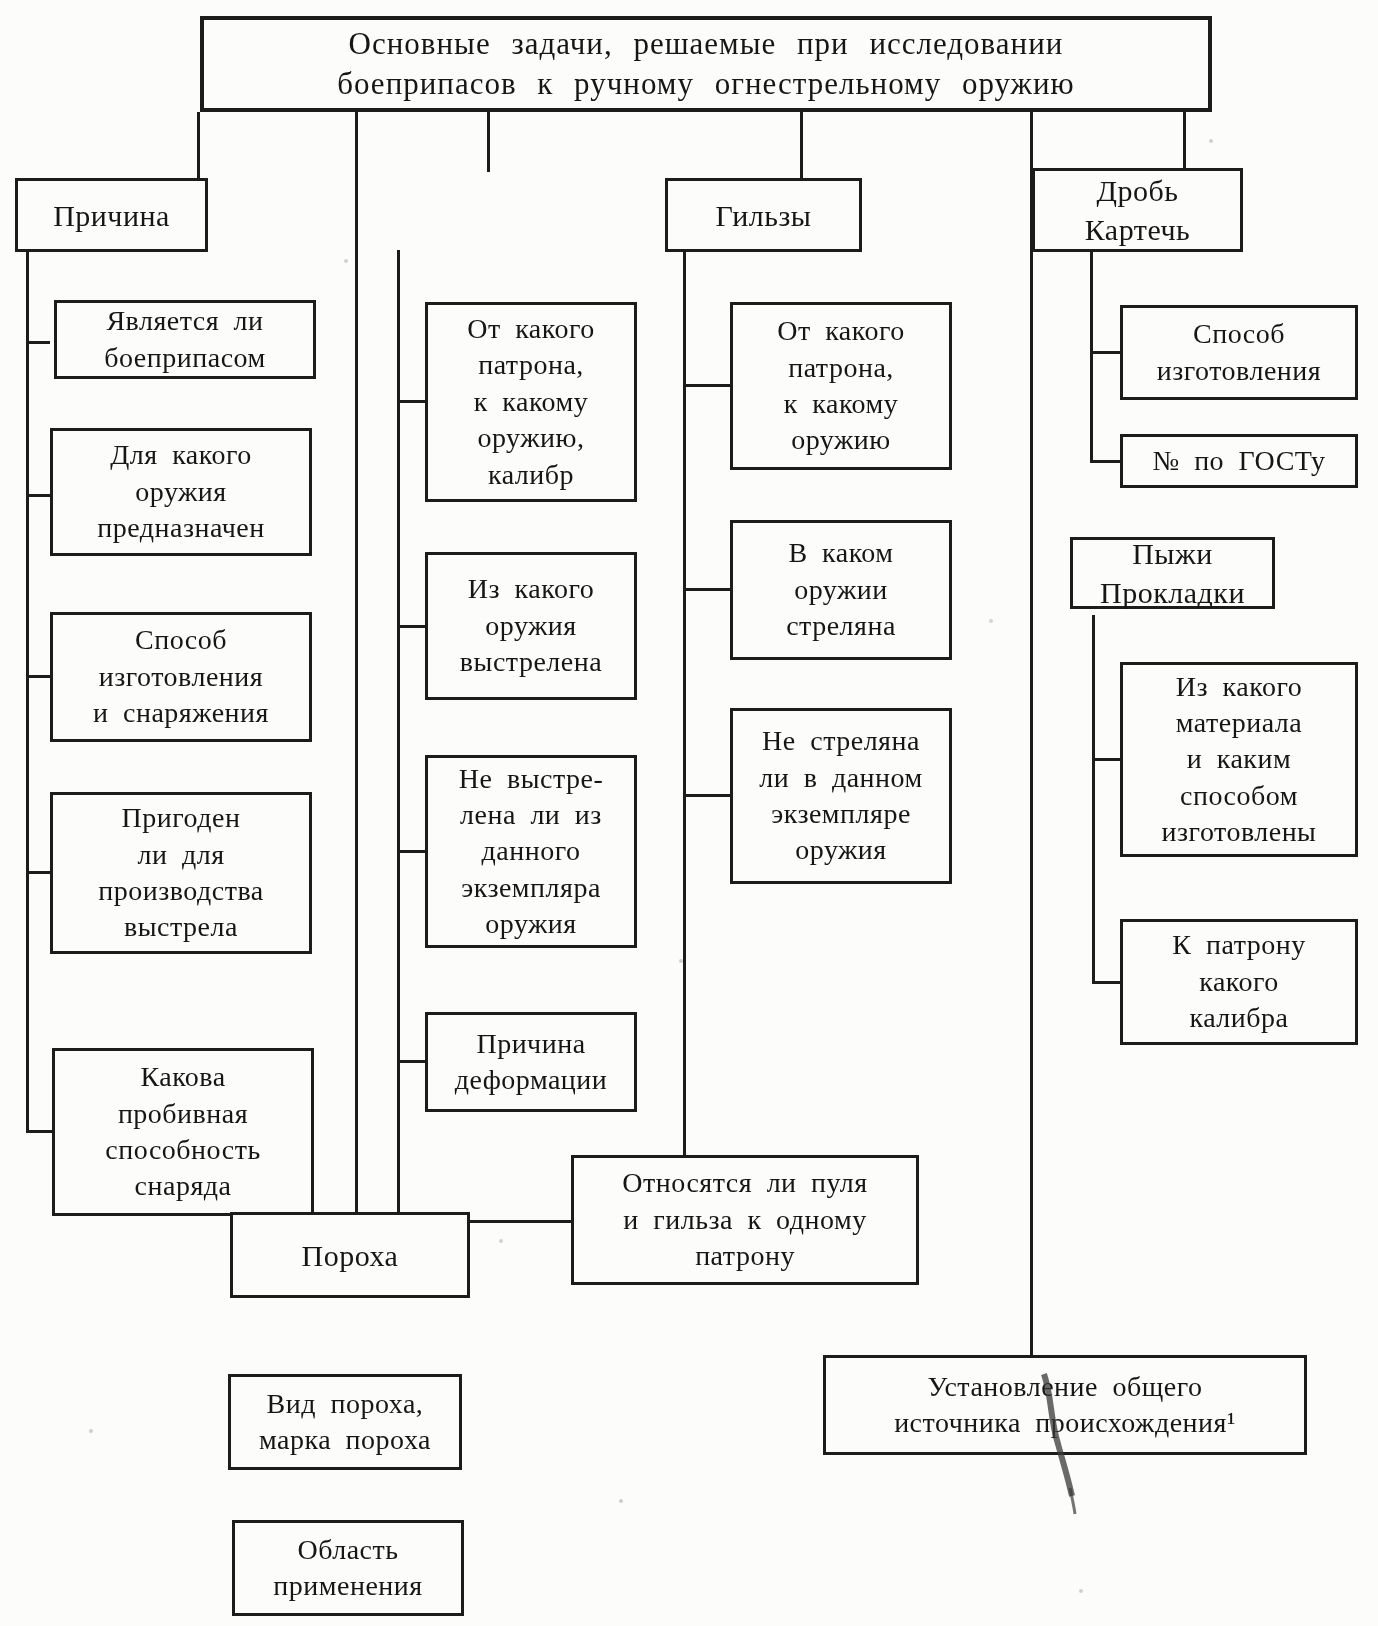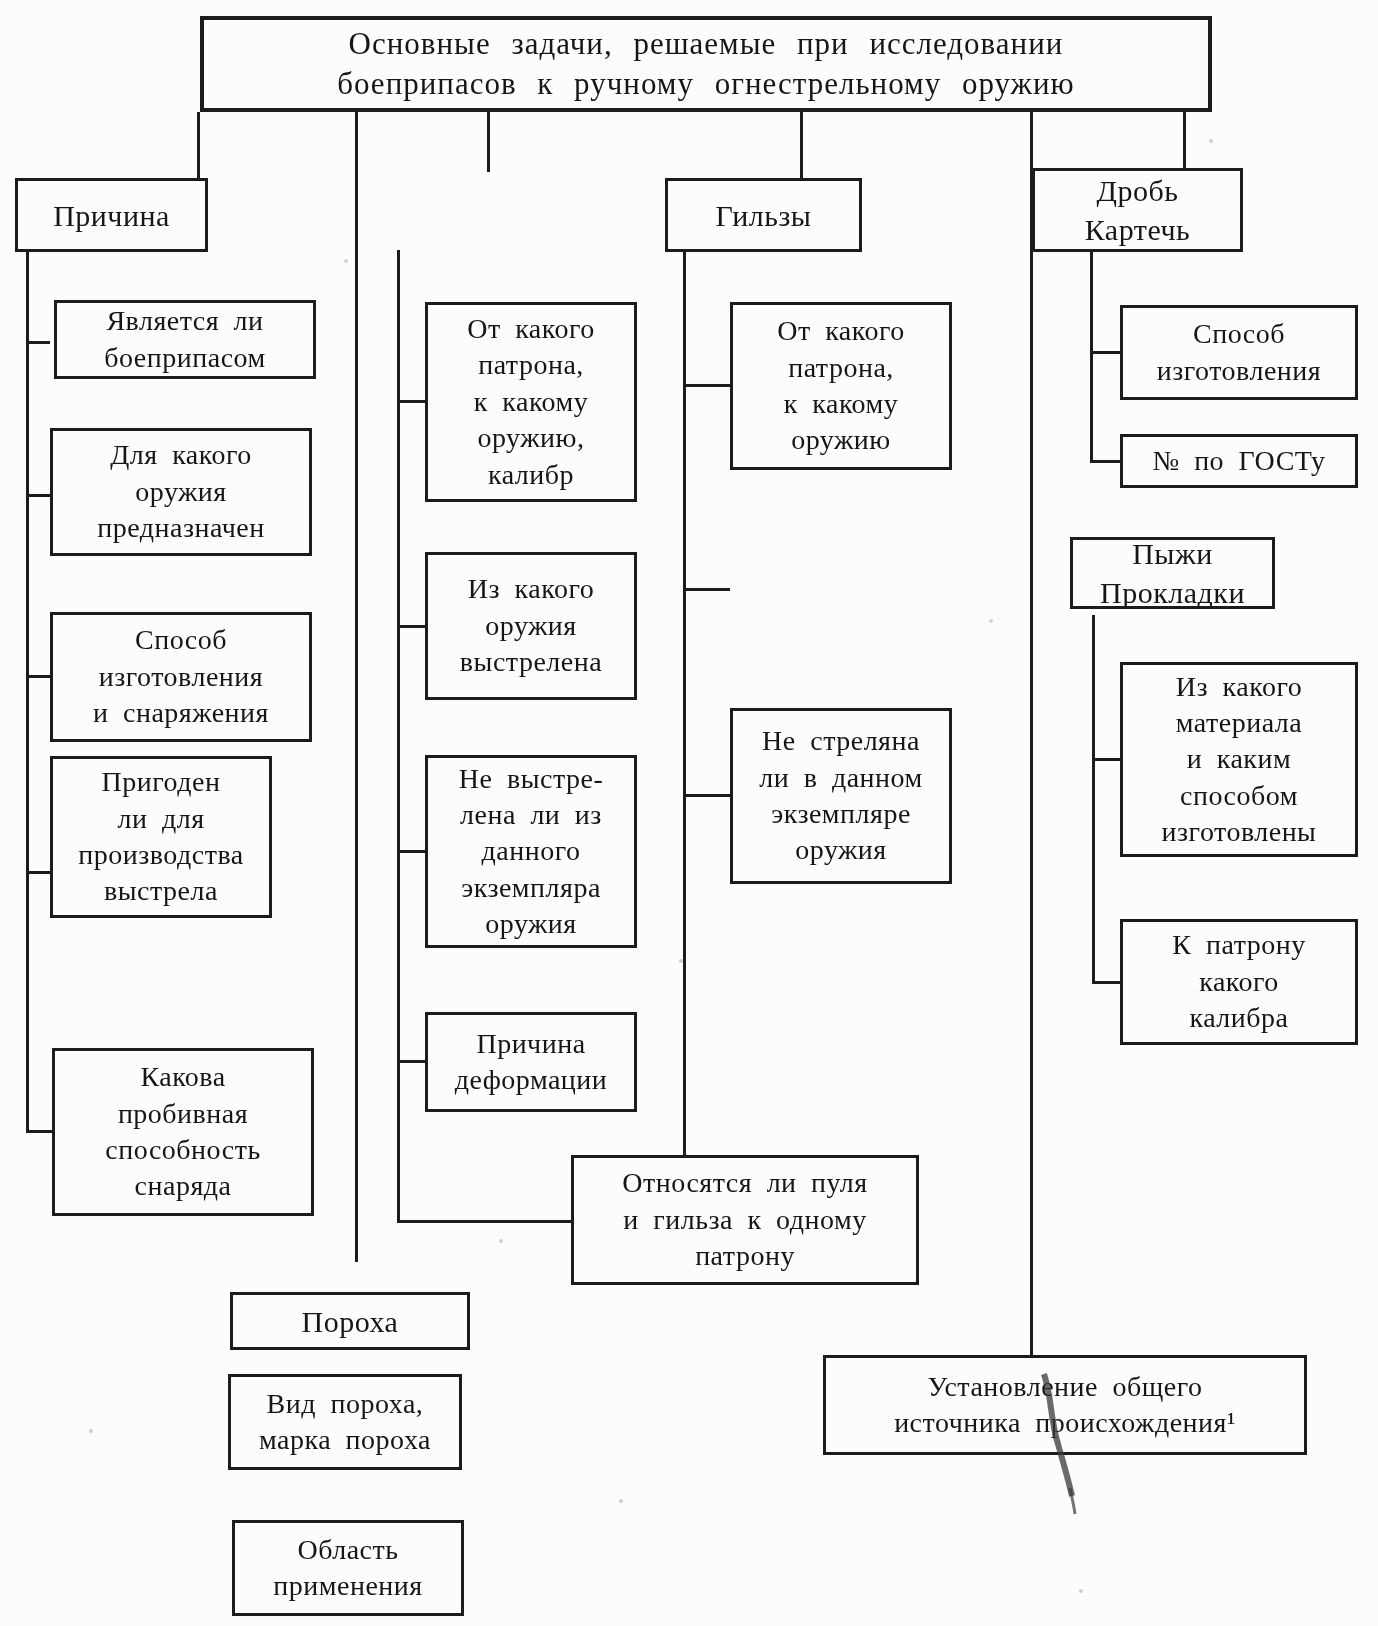--- a/index.html
+++ b/index.html
@@ -80,21 +80,21 @@
   <div class="hline" style="left:26px;top:1130px;width:26px"></div>
 
   <div class="box" style="left:54px;top:300px;width:262px;height:79px">Является ли
 боеприпасом</div>
   <div class="box" style="left:50px;top:428px;width:262px;height:128px">Для какого
 оружия
 предназначен</div>
   <div class="box" style="left:50px;top:612px;width:262px;height:130px">Способ
 изготовления
 и снаряжения</div>
-  <div class="box" style="left:50px;top:756px;width:222px;height:162px">Пригоден
+  <div class="box" style="left:50px;top:792px;width:262px;height:162px">Пригоден
 ли для
 производства
 выстрела</div>
   <div class="box" style="left:52px;top:1048px;width:262px;height:168px">Какова
 пробивная
 способность
 снаряда</div>
 
   <div class="vline" style="left:397px;top:250px;height:973px"></div>
   <div class="hline" style="left:397px;top:400px;width:28px"></div>
@@ -121,20 +121,23 @@
 
   <div class="vline" style="left:683px;top:252px;height:903px"></div>
   <div class="hline" style="left:683px;top:384px;width:47px"></div>
   <div class="hline" style="left:683px;top:588px;width:47px"></div>
   <div class="hline" style="left:683px;top:794px;width:47px"></div>
 
   <div class="box" style="left:730px;top:302px;width:222px;height:168px">От какого
 патрона,
 к какому
 оружию</div>
+  <div class="box" style="left:730px;top:520px;width:222px;height:140px">В каком
+оружии
+стреляна</div>
   <div class="box" style="left:730px;top:708px;width:222px;height:176px">Не стреляна
 ли в данном
 экземпляре
 оружия</div>
 
   <div class="vline" style="left:1090px;top:252px;height:210px"></div>
   <div class="hline" style="left:1090px;top:351px;width:30px"></div>
   <div class="hline" style="left:1090px;top:460px;width:30px"></div>
 
   <div class="box" style="left:1120px;top:305px;width:238px;height:95px">Способ
@@ -152,21 +155,21 @@
 способом
 изготовлены</div>
   <div class="box" style="left:1120px;top:919px;width:238px;height:126px">К патрону
 какого
 калибра</div>
 
   <div class="box" style="left:571px;top:1155px;width:348px;height:130px">Относятся ли пуля
 и гильза к одному
 патрону</div>
 
-  <div class="box lvl2" style="left:230px;top:1292px;width:240px;height:58px">Пороха</div>
+  <div class="box lvl2" style="left:230px;top:1212px;width:240px;height:86px">Пороха</div>
   <div class="box" style="left:228px;top:1374px;width:234px;height:96px">Вид пороха,
 марка пороха</div>
   <div class="box" style="left:232px;top:1520px;width:232px;height:96px">Область
 применения</div>
 
   <div class="box" style="left:823px;top:1355px;width:484px;height:100px">Установление общего
 источника происхождения¹</div>
 
   <svg class="artifact" style="left:1022px;top:1370px" width="80" height="150" viewBox="0 0 80 150">
     <path d="M22 4 C 30 28, 28 48, 36 74 C 41 92, 46 108, 50 126" stroke="#3a3a3a" stroke-width="6" fill="none" opacity="0.75"></path>

